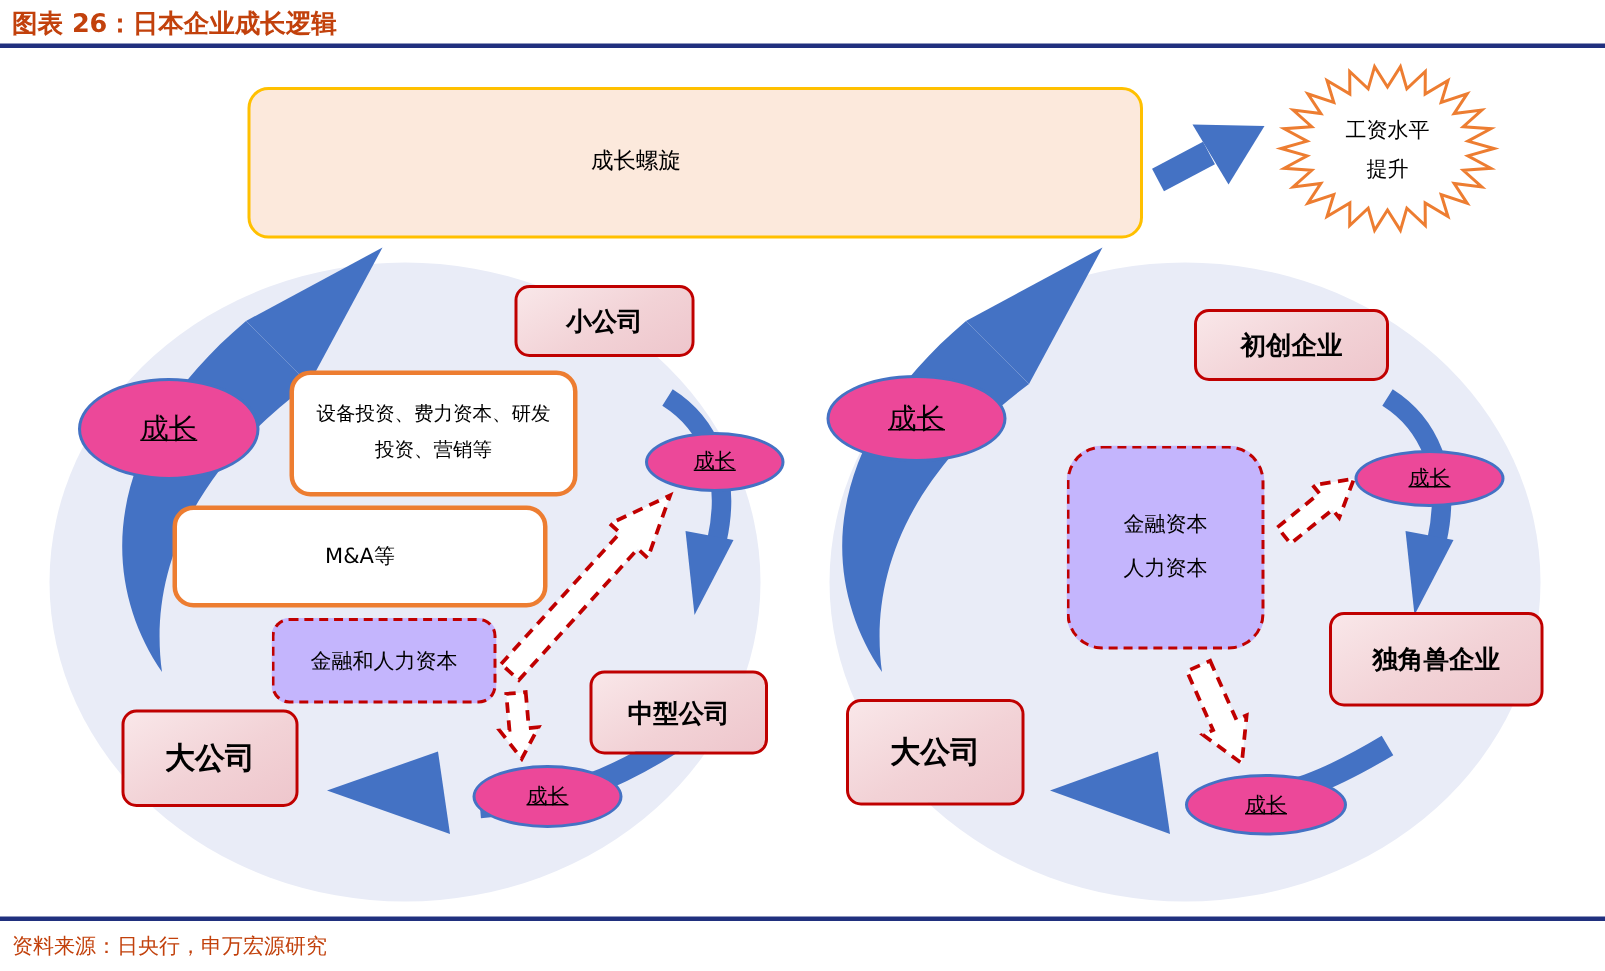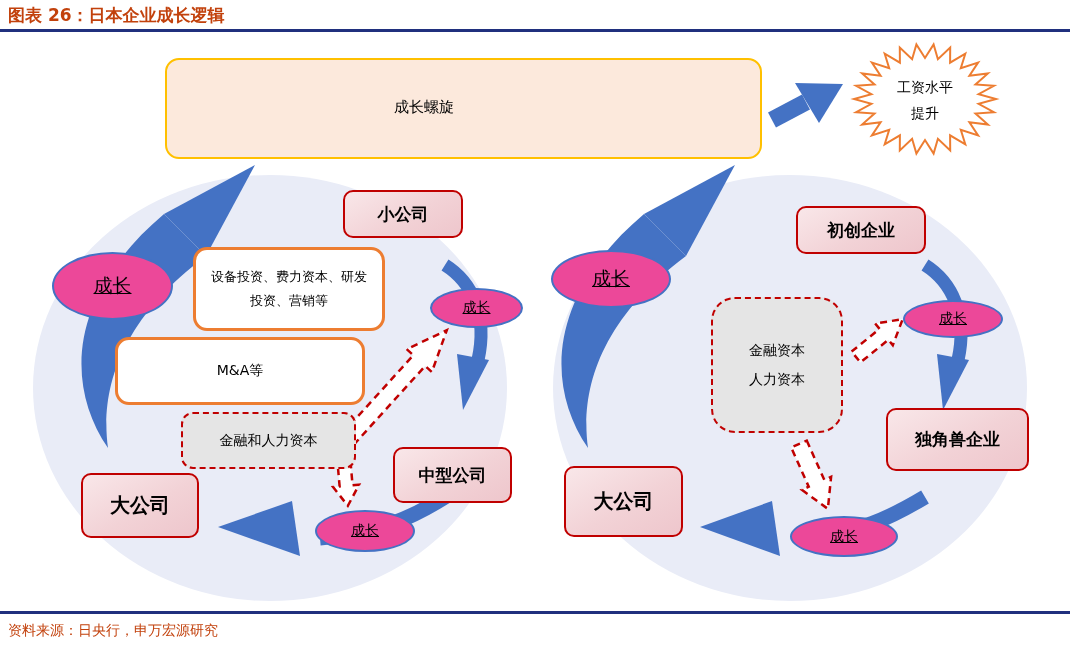--- a/index.html
+++ b/index.html
@@ -15,21 +15,21 @@
   #rule-bottom{top:611px;}
   #source{left:8px;top:622px;font-size:14px;color:#c2410c;z-index:5;font-family:Liberation Serif, serif;}
   
   #artwork{position:absolute;left:0;top:0;z-index:1;}
   
   .node{display:flex;align-items:center;justify-content:center;text-align:center;
         box-sizing:border-box;z-index:3;color:#000;}
   .pink{background:linear-gradient(150deg,#f9e7e9 0%,#f2d2d6 55%,#eec6cc 100%);
         border:2.5px solid #c00000;border-radius:10px;font-weight:bold;}
   .orange-box{background:#ffffff;border:3px solid #ed7d31;border-radius:14px;}
-  .dashed-box{background:#e5e5e5;border:2.5px dashed #c00000;border-radius:12px;font-family:Liberation Serif, serif;}
+  .dashed-box{background:#c4b5fd;border:2.5px dashed #c00000;border-radius:12px;font-family:Liberation Serif, serif;}
   .growth{background:#ec4899;border:2.5px solid #4472c4;border-radius:50%;text-decoration:underline;}
   #top-banner{left:165px;top:58px;width:593px;height:97px;background:#fce9dc;
         border:2px solid #ffc000;border-radius:14px;z-index:2;}
   .burst-label{z-index:4;display:flex;flex-direction:column;align-items:center;
         justify-content:center;text-align:center;color:#000;}
 </style>
 </head>
 <body>
 
 <div id="canvas">
@@ -87,21 +87,21 @@
   <div class="abs" id="top-banner"></div>
   <div class="abs burst-label" style="left:364px;top:92px;width:120px;height:30px;font-size:15px;">成长螺旋</div>
   <div class="abs node pink" style="left:343px;top:190px;width:120px;height:48px;font-size:17px;">小公司</div>
 
   <div class="abs burst-label" style="left:865px;top:70px;width:120px;height:60px;font-size:14px;line-height:26px;">
     <span>工资水平</span>
     <span>提升</span>
   </div>
   <div class="abs node orange-box" style="left:193px;top:247px;width:192px;height:84px;font-size:13px;line-height:24px;padding:4px 12px;">设备投资、费力资本、研发投资、营销等</div>
   <div class="abs node orange-box" style="left:115px;top:337px;width:250px;height:68px;font-size:14px;">M&amp;A等</div>
-  <div class="abs node dashed-box" style="left:181px;top:412px;width:175px;height:57px;font-size:14px;">金融和人力资本</div>
+  <div class="abs node dashed-box" style="left:181px;top:412px;width:150px;height:57px;font-size:14px;">金融和人力资本</div>
   <div class="abs node pink" style="left:393px;top:399px;width:119px;height:56px;font-size:17px;margin-top:48px;">中型公司</div>
   <div class="abs node pink" style="left:81px;top:473px;width:118px;height:65px;font-size:20px;">大公司</div>
   <div class="abs node growth" style="left:52px;top:252px;width:121px;height:68px;font-size:19px;">成长</div>
   <div class="abs node growth" style="left:430px;top:288px;width:93px;height:40px;font-size:14px;">成长</div>
   <div class="abs node growth" style="left:315px;top:510px;width:100px;height:42px;font-size:14px;">成长</div>
 
   <div class="abs node pink" style="left:796px;top:206px;width:130px;height:48px;font-size:17px;">初创企业</div>
   <div class="abs node dashed-box" style="left:711px;top:297px;width:132px;height:136px;font-size:14px;line-height:29px;border-radius:24px;flex-direction:column;">
     <span>金融资本</span>
     <span>人力资本</span>

